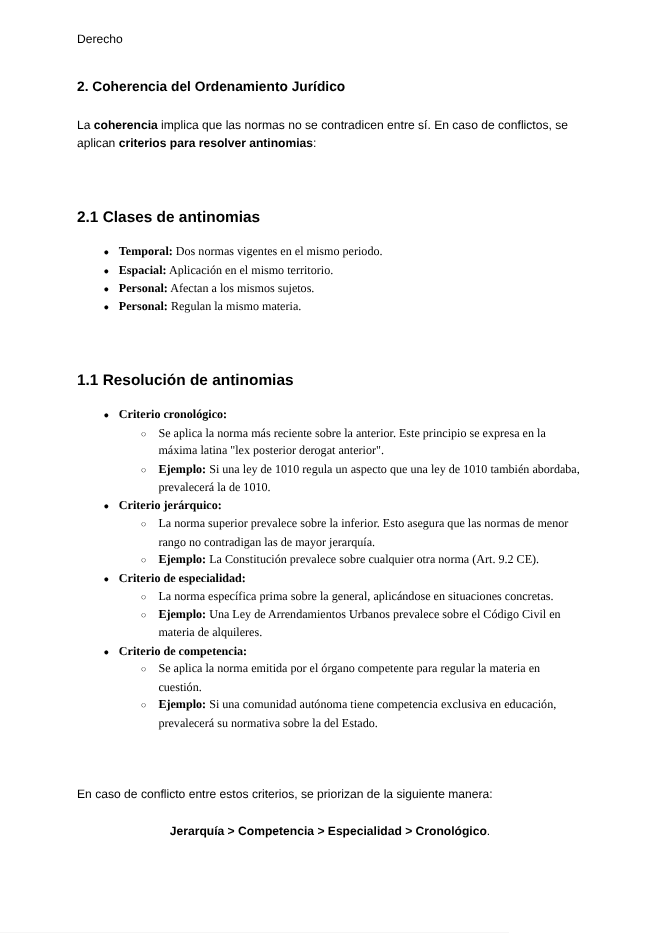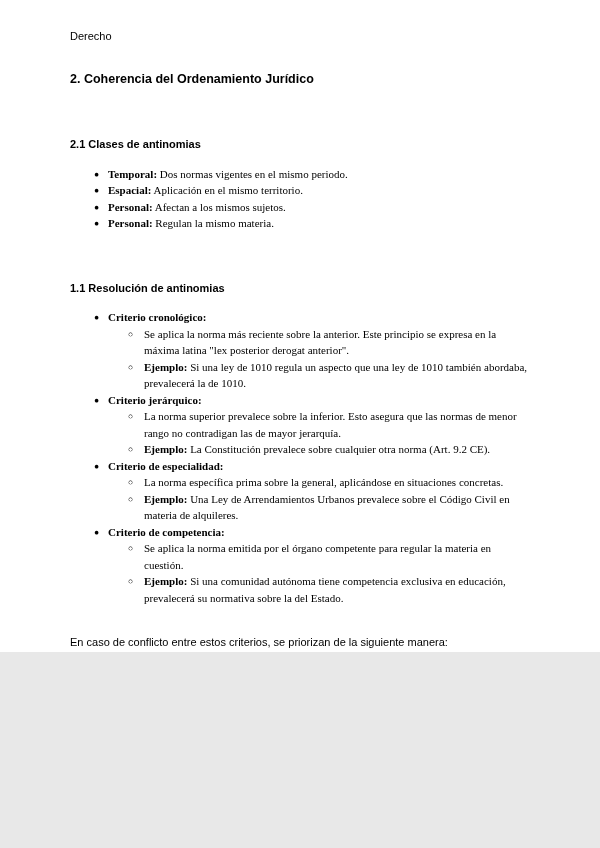--- a/index.html
+++ b/index.html
@@ -1,45 +1,46 @@
 <!DOCTYPE html>
 <html><head>
 <meta charset="utf-8">
 <style>
   html,body{margin:0;padding:0;background:#e8e8e8;}
   .page{
-    width:600px;height:652px;margin:0 auto;background:#ffffff;
+    width:600px;height:848px;margin:0 auto;background:#ffffff;
     box-sizing:border-box;padding:28px 70px 0 70px;
     font-family:"Liberation Sans","DejaVu Sans",sans-serif;
     font-size:11px;line-height:1.5;color:#000;overflow:hidden;
   }
   .doc-header{margin:0;}
   .title{font-size:12.5px;font-weight:bold;margin:25px 0 0 0;}
   .para{margin:18px 0 0 0;}
-  .h2{font-size:11px;font-weight:bold;margin:48px 0 0 0;}
+  .h2{font-size:14px;font-weight:bold;margin:48px 0 0 0;}
   .h2+.para{margin-top:17px;}
   .list{margin-top:13px;}
   .li1{display:flex;margin-left:24px;}
   .li2{display:flex;margin-left:58px;}
   .marker{flex:none;width:14px;font-size:8.5px;line-height:16.5px;}
   .li2 .marker{width:16px;}
   .li-text{flex:1;font-family:Liberation Serif, serif;}
   b{font-weight:bold;}
-  .closing{margin-top:28px;}
+  .closing{margin-top:48px;}
   .priority{margin-top:17px;text-align:center;}
 </style>
 </head>
 <body>
 
 <div class="page">
 
   <div class="doc-header">Derecho</div>
 
   <h1 class="title">2. Coherencia del Ordenamiento Jurídico</h1>
 
+  <p class="para"><span>La </span><b>coherencia</b><span> implica que las normas no se contradicen entre sí. En caso de conflictos, se aplican </span><b>criterios para resolver antinomias</b><span>:</span></p>
 
   <h2 class="h2">2.1 Clases de antinomias</h2>
 
 
   <div class="list">
     <div class="li1">
       <span class="marker">●</span>
       <div class="li-text"><b>Temporal:</b><span> Dos normas vigentes en el mismo periodo.</span></div>
     </div>
     <div class="li1">

